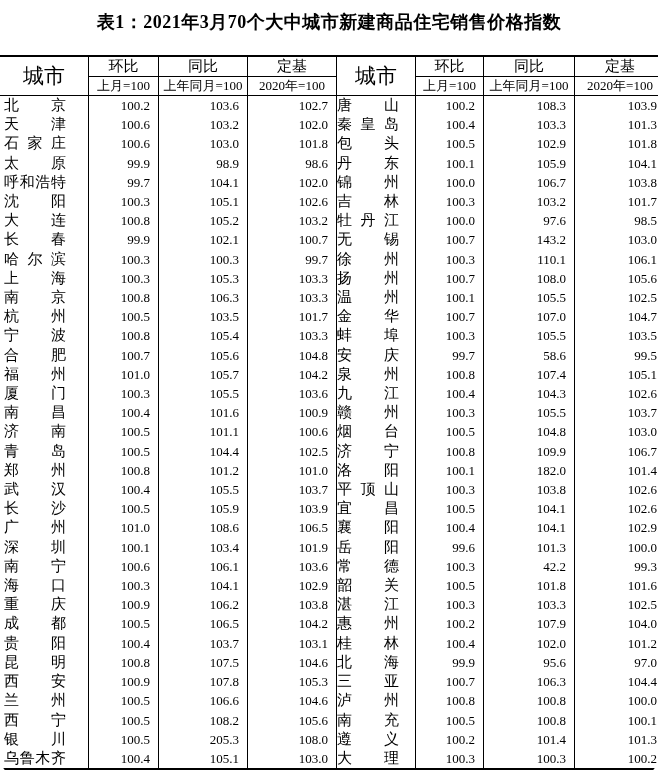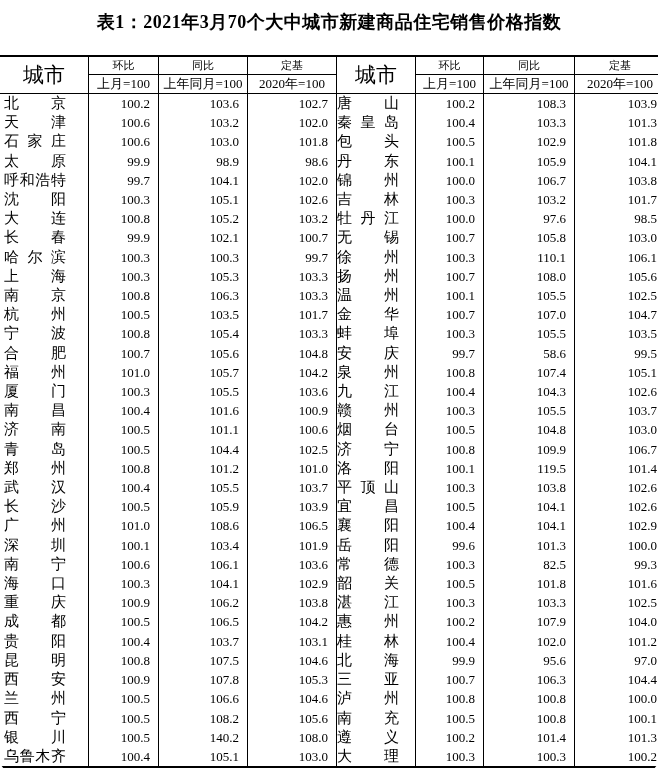--- a/index.html
+++ b/index.html
@@ -48,21 +48,21 @@
   .c5 { width: 67px; }
   .c6 { width: 90px; }
   .c7 { width: 90px; }
   
   .c0, .c1, .c2, .c3, .c4, .c5, .c6 { border-right: 1px solid #000; }
   thead th {
     font-weight: normal;
     text-align: center;
     border-bottom: 1px solid #000;
   }
-  tr.hr1 th { height: 17px; font-size: 11px; }
+  tr.hr1 th { height: 17px; font-size: 15px; }
   tr.hr2 th { height: 18px; font-size: 13px; margin-top: 40px; }
   thead th.hcity { font-size: 21px; }
   tbody td { height: 19.2px; line-height: 19.2px; }
   td.num {
     text-align: right;
     padding-right: 8px;
     font-size: 13px;
   }
   td.city { font-size: 15px; }
   td.c0.city { padding-left: 4px; }
@@ -174,21 +174,21 @@
           <td class="c6 num">97.6</td>
           <td class="c7 num">98.5</td>
         </tr>
         <tr>
           <td class="c0 city"><span class="cityname">长春</span></td>
           <td class="c1 num">99.9</td>
           <td class="c2 num">102.1</td>
           <td class="c3 num">100.7</td>
           <td class="c4 city"><span class="cityname">无锡</span></td>
           <td class="c5 num">100.7</td>
-          <td class="c6 num">105.8</td>
+          <td class="c6 num">143.2</td>
           <td class="c7 num">103.0</td>
         </tr>
         <tr>
           <td class="c0 city"><span class="cityname">哈尔滨</span></td>
           <td class="c1 num">100.3</td>
           <td class="c2 num">100.3</td>
           <td class="c3 num">99.7</td>
           <td class="c4 city"><span class="cityname">徐州</span></td>
           <td class="c5 num">100.3</td>
           <td class="c6 num">110.1</td>
@@ -294,21 +294,21 @@
           <td class="c6 num">109.9</td>
           <td class="c7 num">106.7</td>
         </tr>
         <tr>
           <td class="c0 city"><span class="cityname">郑州</span></td>
           <td class="c1 num">100.8</td>
           <td class="c2 num">101.2</td>
           <td class="c3 num">101.0</td>
           <td class="c4 city"><span class="cityname">洛阳</span></td>
           <td class="c5 num">100.1</td>
-          <td class="c6 num">119.5</td>
+          <td class="c6 num">182.0</td>
           <td class="c7 num">101.4</td>
         </tr>
         <tr>
           <td class="c0 city"><span class="cityname">武汉</span></td>
           <td class="c1 num">100.4</td>
           <td class="c2 num">105.5</td>
           <td class="c3 num">103.7</td>
           <td class="c4 city"><span class="cityname">平顶山</span></td>
           <td class="c5 num">100.3</td>
           <td class="c6 num">103.8</td>
@@ -344,21 +344,21 @@
           <td class="c6 num">101.3</td>
           <td class="c7 num">100.0</td>
         </tr>
         <tr>
           <td class="c0 city"><span class="cityname">南宁</span></td>
           <td class="c1 num">100.6</td>
           <td class="c2 num">106.1</td>
           <td class="c3 num">103.6</td>
           <td class="c4 city"><span class="cityname">常德</span></td>
           <td class="c5 num">100.3</td>
-          <td class="c6 num">82.5</td>
+          <td class="c6 num">42.2</td>
           <td class="c7 num">99.3</td>
         </tr>
         <tr>
           <td class="c0 city"><span class="cityname">海口</span></td>
           <td class="c1 num">100.3</td>
           <td class="c2 num">104.1</td>
           <td class="c3 num">102.9</td>
           <td class="c4 city"><span class="cityname">韶关</span></td>
           <td class="c5 num">100.5</td>
           <td class="c6 num">101.8</td>
@@ -430,21 +430,21 @@
           <td class="c2 num">108.2</td>
           <td class="c3 num">105.6</td>
           <td class="c4 city"><span class="cityname">南充</span></td>
           <td class="c5 num">100.5</td>
           <td class="c6 num">100.8</td>
           <td class="c7 num">100.1</td>
         </tr>
         <tr>
           <td class="c0 city"><span class="cityname">银川</span></td>
           <td class="c1 num">100.5</td>
-          <td class="c2 num">140.2</td>
+          <td class="c2 num">205.3</td>
           <td class="c3 num">108.0</td>
           <td class="c4 city"><span class="cityname">遵义</span></td>
           <td class="c5 num">100.2</td>
           <td class="c6 num">101.4</td>
           <td class="c7 num">101.3</td>
         </tr>
         <tr>
           <td class="c0 city"><span class="cityname">乌鲁木齐</span></td>
           <td class="c1 num">100.4</td>
           <td class="c2 num">105.1</td>

